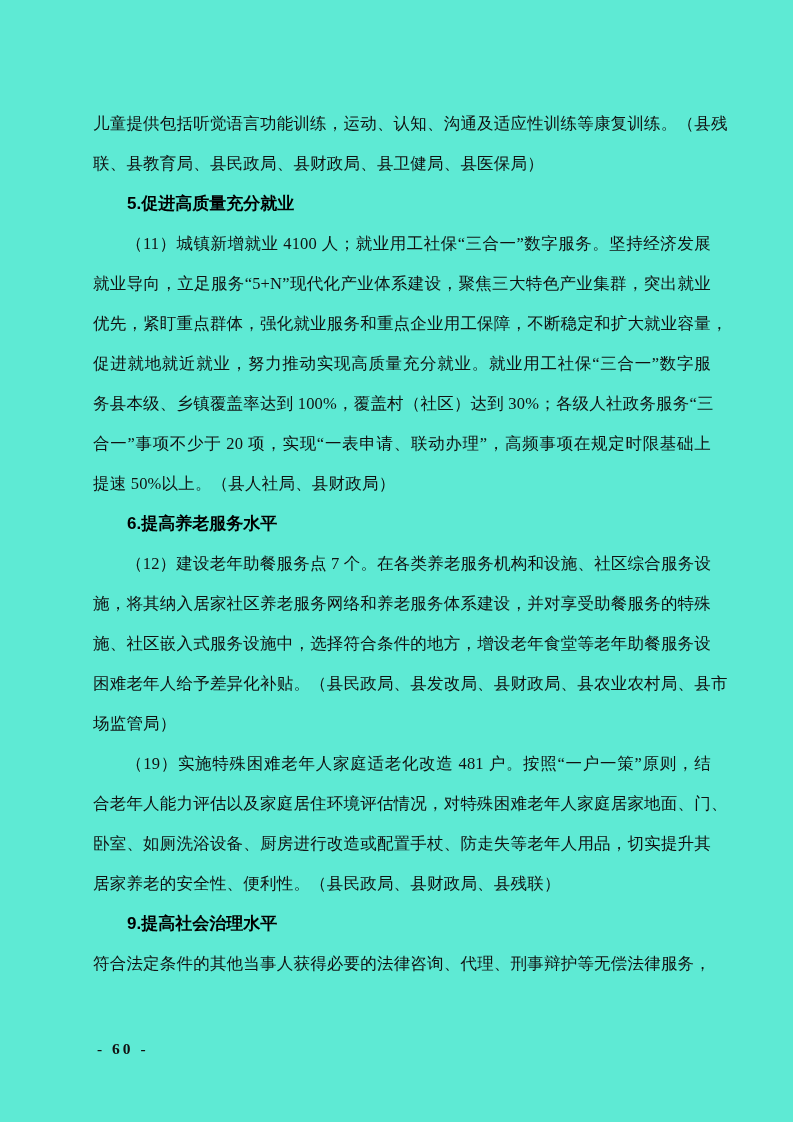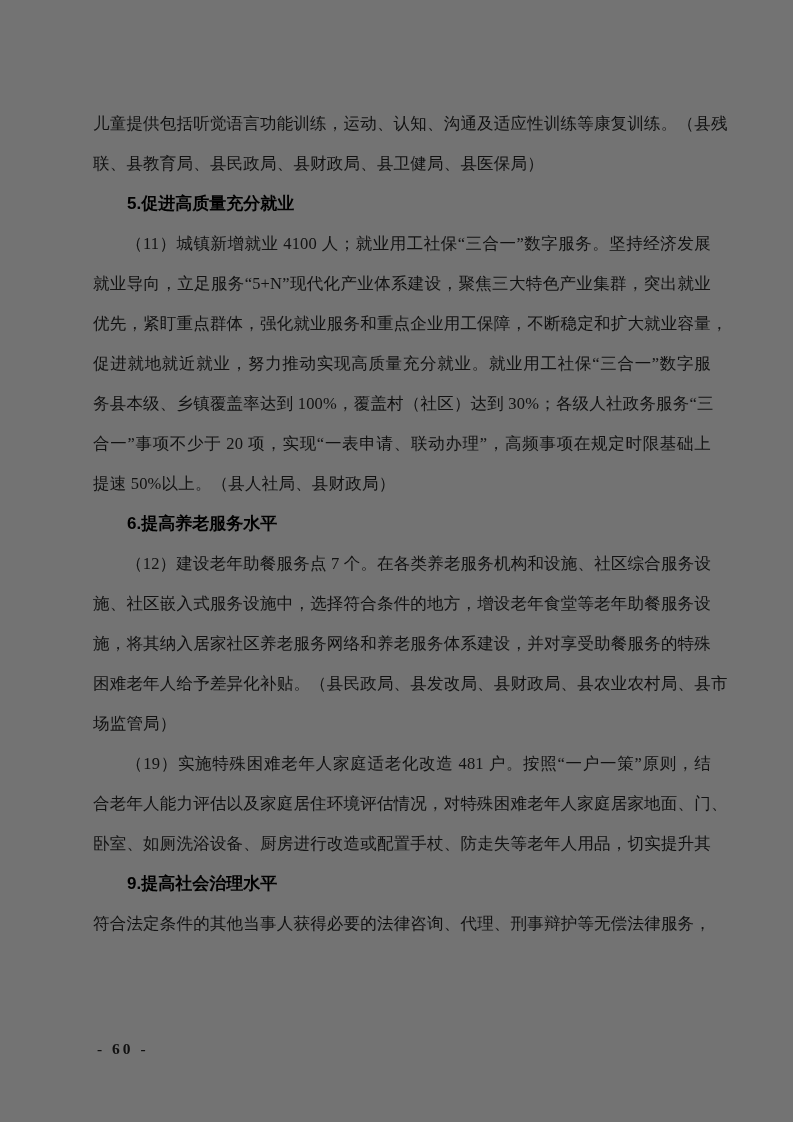--- a/index.html
+++ b/index.html
@@ -4,21 +4,21 @@
 <style>
   html, body {
     margin: 0;
     padding: 0;
     background: #ffffff;
   }
   .page {
     position: relative;
     width: 793px;
     height: 1122px;
-    background: #737373;
+    background: #5eead4;
     color: #111111;
     font-family: "Liberation Serif", "DejaVu Serif", serif;
     overflow: hidden;
   }
   .content {
     position: absolute;
     left: 93px;
     top: 104px;
     width: 618px;
   }
@@ -77,28 +77,29 @@
     <div class="line">就业导向，立足服务“5+N”现代化产业体系建设，聚焦三大特色产业集群，突出就业</div>
     <div class="line">优先，紧盯重点群体，强化就业服务和重点企业用工保障，不断稳定和扩大就业容量，</div>
     <div class="line">促进就地就近就业，努力推动实现高质量充分就业。就业用工社保“三合一”数字服</div>
     <div class="line">务县本级、乡镇覆盖率达到 100%，覆盖村（社区）达到 30%；各级人社政务服务“三</div>
     <div class="line">合一”事项不少于 20 项，实现“一表申请、联动办理”，高频事项在规定时限基础上</div>
     <div class="line last">提速 50%以上。（县人社局、县财政局）</div>
 
     <div class="heading">6.提高养老服务水平</div>
 
     <div class="line first">（12）建设老年助餐服务点 7 个。在各类养老服务机构和设施、社区综合服务设</div>
+    <div class="line">施，将其纳入居家社区养老服务网络和养老服务体系建设，并对享受助餐服务的特殊</div>
     <div class="line">施、社区嵌入式服务设施中，选择符合条件的地方，增设老年食堂等老年助餐服务设</div>
-    <div class="line">施，将其纳入居家社区养老服务网络和养老服务体系建设，并对享受助餐服务的特殊</div>
     <div class="line">困难老年人给予差异化补贴。（县民政局、县发改局、县财政局、县农业农村局、县市</div>
     <div class="line last">场监管局）</div>
 
     <div class="line first">（19）实施特殊困难老年人家庭适老化改造 481 户。按照“一户一策”原则，结</div>
     <div class="line">合老年人能力评估以及家庭居住环境评估情况，对特殊困难老年人家庭居家地面、门、</div>
     <div class="line">卧室、如厕洗浴设备、厨房进行改造或配置手杖、防走失等老年人用品，切实提升其</div>
+    <div class="line last">居家养老的安全性、便利性。（县民政局、县财政局、县残联）</div>
 
     <div class="heading">9.提高社会治理水平</div>
 
     <div class="line">符合法定条件的其他当事人获得必要的法律咨询、代理、刑事辩护等无偿法律服务，</div>
 
   </div>
 
   <div class="footer">- 60 -</div>
 </div>
 

